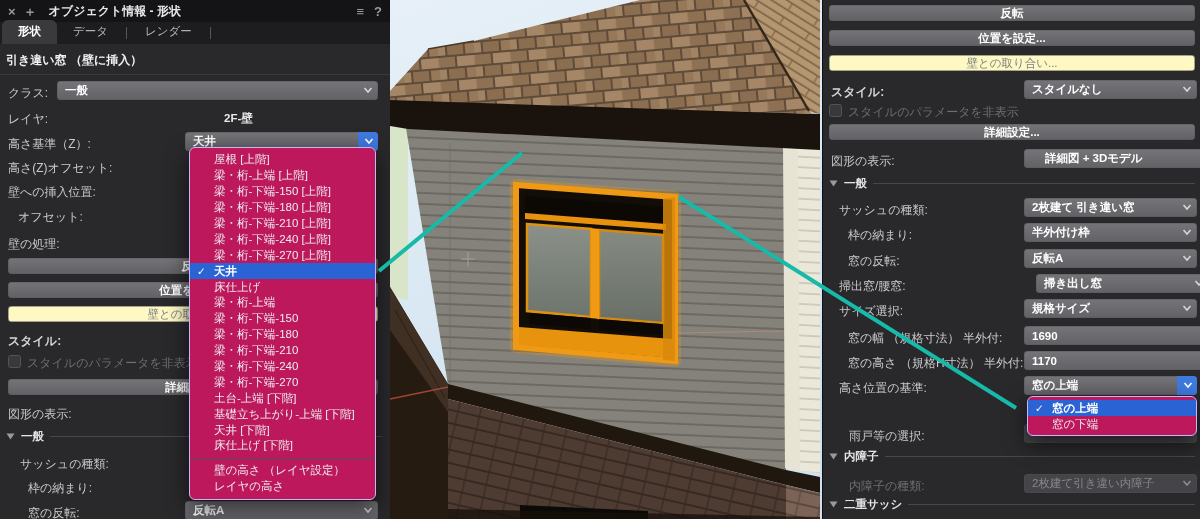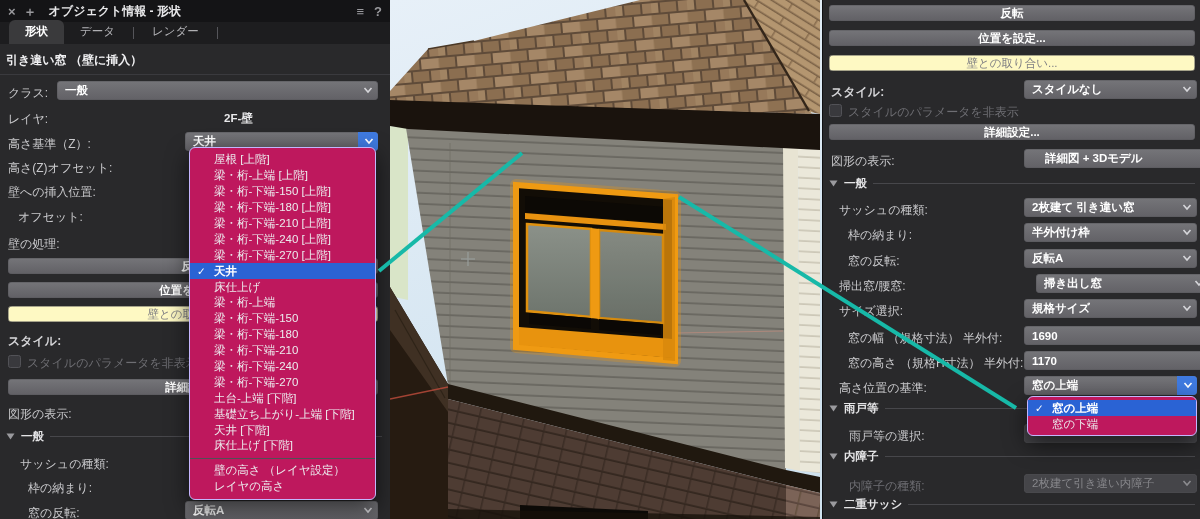--- a/index.html
+++ b/index.html
@@ -15,21 +15,21 @@
   .titlebar{position:absolute;left:0;top:0;width:390px;height:22px;background:#141416;
             display:flex;align-items:center;gap:8px;padding:0 8px;box-sizing:border-box;}
   .tb-glyph{color:#9a9a9e;font-size:13px;font-weight:bold;line-height:1;}
   .tb-title{color:#e8e8ea;font-size:12px;font-weight:bold;flex:1;margin-left:4px;white-space:nowrap;}
   .tb-right{display:flex;gap:10px;}
 
   
   .tabs{position:absolute;left:0;top:22px;width:390px;height:22px;background:#1d1d1f;
         display:flex;align-items:flex-end;}
   .tab{font-size:11.5px;color:#b5b5b9;padding:4px 16px 5px;white-space:nowrap;}
-  .tab.active{background:#3a3a3c;color:#fff;font-weight:bold;border-radius:6px 6px 0 0;margin-left:9px;}
+  .tab.active{background:#3a3a3c;color:#fff;font-weight:bold;border-radius:6px 6px 0 0;margin-left:2px;}
   .tabsep{width:1px;height:12px;background:#55555a;margin:0 2px 5px 2px;}
 
   .subtitle{position:absolute;left:6px;top:52px;font-size:12px;font-weight:bold;color:#f0f0f2;white-space:nowrap;}
   .hr{position:absolute;height:1px;background:#3a3a3e;}
 
   .lbl{position:absolute;font-size:12px;color:#c9c9cc;white-space:nowrap;}
   .lbl.b{font-weight:bold;color:#d6d6d9;}
   .lbl.disabled{color:#6e6e73;}
   .val{position:absolute;font-size:11.5px;font-weight:bold;color:#e9e9eb;white-space:nowrap;}
 
@@ -438,27 +438,20 @@
 
     <span class="lbl" style="left:16px;top:380px;">高さ位置の基準:</span>
     <div class="dd openfocus" style="left:201px;top:376px;width:173px;">
       <span class="ddv">窓の上端</span>
       <span class="chevbox"></span>
       <svg class="chev" width="10" height="8" viewBox="0 0 10 8">
           <path d="M1.5 2l3.5 4 3.5-4" fill="none" stroke="#ffffff" stroke-width="1.6"></path>
         </svg>
     </div>
 
-    <div class="sec" style="left:6px;top:401px;width:366px;">
-      <svg class="tri" width="9" height="7" viewBox="0 0 9 7">
-          <path d="M0.5 0.5h8l-4 6z" fill="#9a9a9e"></path>
-        </svg>
-      <span>雨戸等</span>
-        <span class="line"></span>
-    </div>
 
     <div class="dd disabled" style="left:201px;top:424px;width:173px;">
       <span class="ddv"></span>
       <svg class="chev" width="10" height="8" viewBox="0 0 10 8">
           <path d="M1.5 2l3.5 4 3.5-4" fill="none" stroke="#8b8b8f" stroke-width="1.6"></path>
         </svg>
     </div>
     <span class="lbl" style="left:26px;top:428px;">雨戸等の選択:</span>
 
     <div class="sec" style="left:6px;top:449px;width:366px;">

